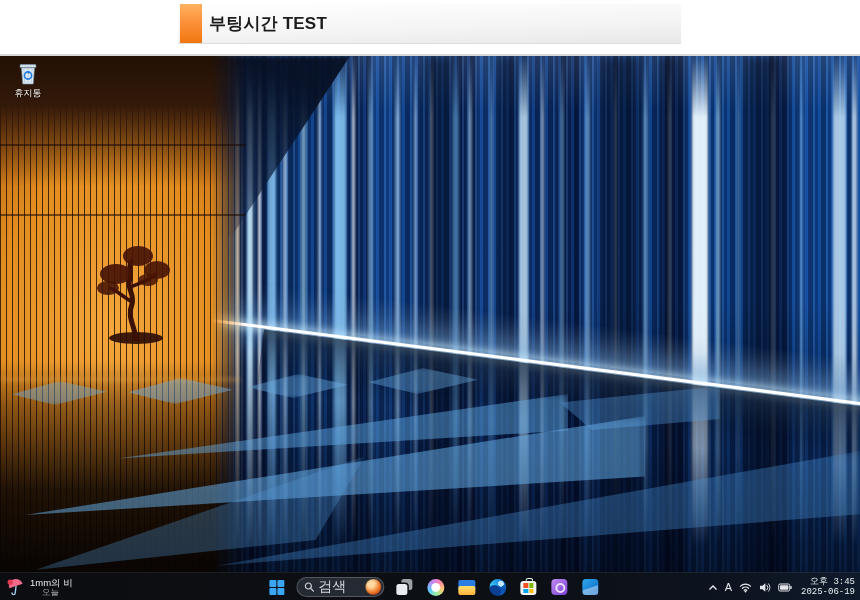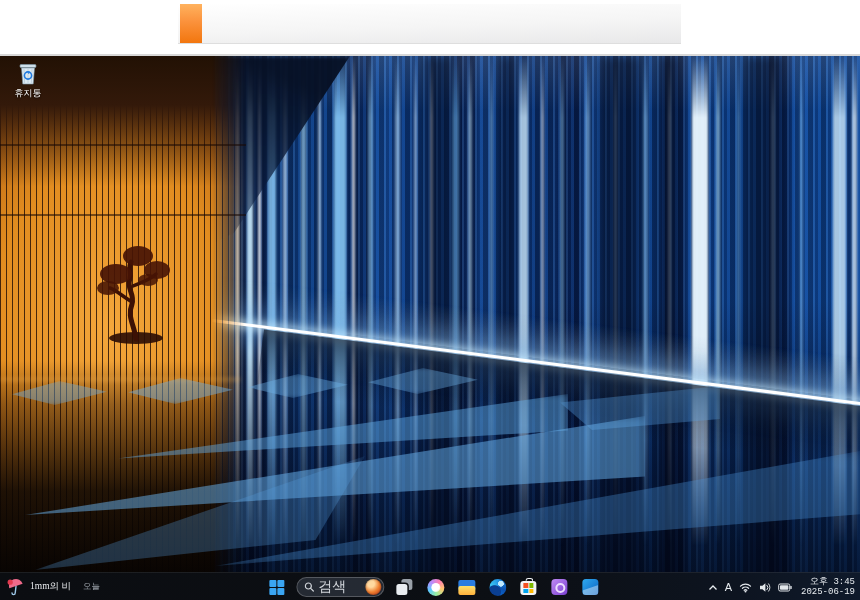--- a/index.html
+++ b/index.html
@@ -51,21 +51,21 @@
 
   
   .dicon{position:absolute;left:8px;top:6px;width:40px;text-align:center;}
   .dicon .lbl{display:block;margin-top:1px;font-size:9px;color:#fff;text-shadow:0 1px 2px rgba(0,0,0,.9);}
 
   
   .taskbar{position:absolute;left:0;bottom:0;width:860px;height:28px;
     background:linear-gradient(90deg,#0b0d11 0%,#0c0f14 60%,#0d1420 86%,#0f1a2b 100%);
     border-top:1px solid rgba(255,255,255,.07);box-sizing:border-box;}
   .tb-left{position:absolute;left:6px;top:0;height:28px;display:flex;align-items:center;gap:5px;cursor:default;}
-  .wx-text{display:flex;line-height:1.05;font-family:Liberation Serif, serif;}
+  .wx-text{display:flex;flex-direction:column;line-height:1.05;}
   .wx1{font-size:9.5px;color:#e9ebee;}
   .wx2{font-size:8.5px;color:#9aa0a8;margin-left:12px;}
   .tb-center{position:absolute;left:50%;top:0;height:28px;transform:translateX(-49%);display:flex;align-items:center;gap:9px;}
   .tbtn{width:22px;height:22px;border:0;background:transparent;padding:0;display:flex;align-items:center;justify-content:center;position:relative;cursor:pointer;}
   .startgrid{position:relative;width:15px;height:15px;}
   .startgrid i{position:absolute;width:7px;height:7px;background:#3aa5f2;border-radius:1px;}
   .startgrid i:nth-child(1){left:0;top:0}.startgrid i:nth-child(2){right:0;top:0}
   .startgrid i:nth-child(3){left:0;bottom:0}.startgrid i:nth-child(4){right:0;bottom:0}
   .search-pill{display:flex;align-items:center;gap:4px;width:88px;height:20px;border-radius:10px;
     background:rgba(58,66,78,.55);border:1px solid rgba(255,255,255,.22);padding:0 2px 0 7px;box-sizing:border-box;cursor:pointer;}
@@ -104,20 +104,21 @@
   .clock span{font-size:9px;color:#e8ecf0;font-family:Liberation Mono, monospace;}
   .trayicon{display:flex;align-items:center;}
 </style>
 </head>
 <body>
 
 <div class="stage">
 
   <div class="banner">
     <div class="accent"></div>
+    <div class="title">부팅시간 TEST</div>
   </div>
 
   <div class="desktop">
     <div class="wall-blue"></div>
     <div class="streaks" id="streaks">
         <div style="position: absolute; left: 236px; width: 3px; top: 0px; height: 94%; filter: blur(1px); background: linear-gradient(rgba(255, 255, 255, 0) 0%, rgba(240, 250, 255, 0.85) 12%, rgba(240, 250, 255, 0.85) 58%, rgba(0, 0, 0, 0) 96%);"></div>
         <div style="position: absolute; left: 247px; width: 6px; top: 0px; height: 94%; filter: blur(1px); background: linear-gradient(rgba(255, 255, 255, 0) 0%, rgba(200, 235, 255, 0.9) 12%, rgba(200, 235, 255, 0.9) 58%, rgba(0, 0, 0, 0) 96%);"></div>
         <div style="position: absolute; left: 258px; width: 3px; top: 0px; height: 94%; filter: blur(1px); background: linear-gradient(rgba(255, 255, 255, 0) 0%, rgba(255, 255, 255, 0.8) 12%, rgba(255, 255, 255, 0.8) 58%, rgba(0, 0, 0, 0) 96%);"></div>
         <div style="position: absolute; left: 268px; width: 8px; top: 0px; height: 94%; filter: blur(1px); background: linear-gradient(rgba(255, 255, 255, 0) 0%, rgba(150, 210, 250, 0.75) 12%, rgba(150, 210, 250, 0.75) 58%, rgba(0, 0, 0, 0) 96%);"></div>
         <div style="position: absolute; left: 283px; width: 4px; top: 0px; height: 94%; filter: blur(1px); background: linear-gradient(rgba(255, 255, 255, 0) 0%, rgba(220, 240, 255, 0.6) 12%, rgba(220, 240, 255, 0.6) 58%, rgba(0, 0, 0, 0) 96%);"></div>

